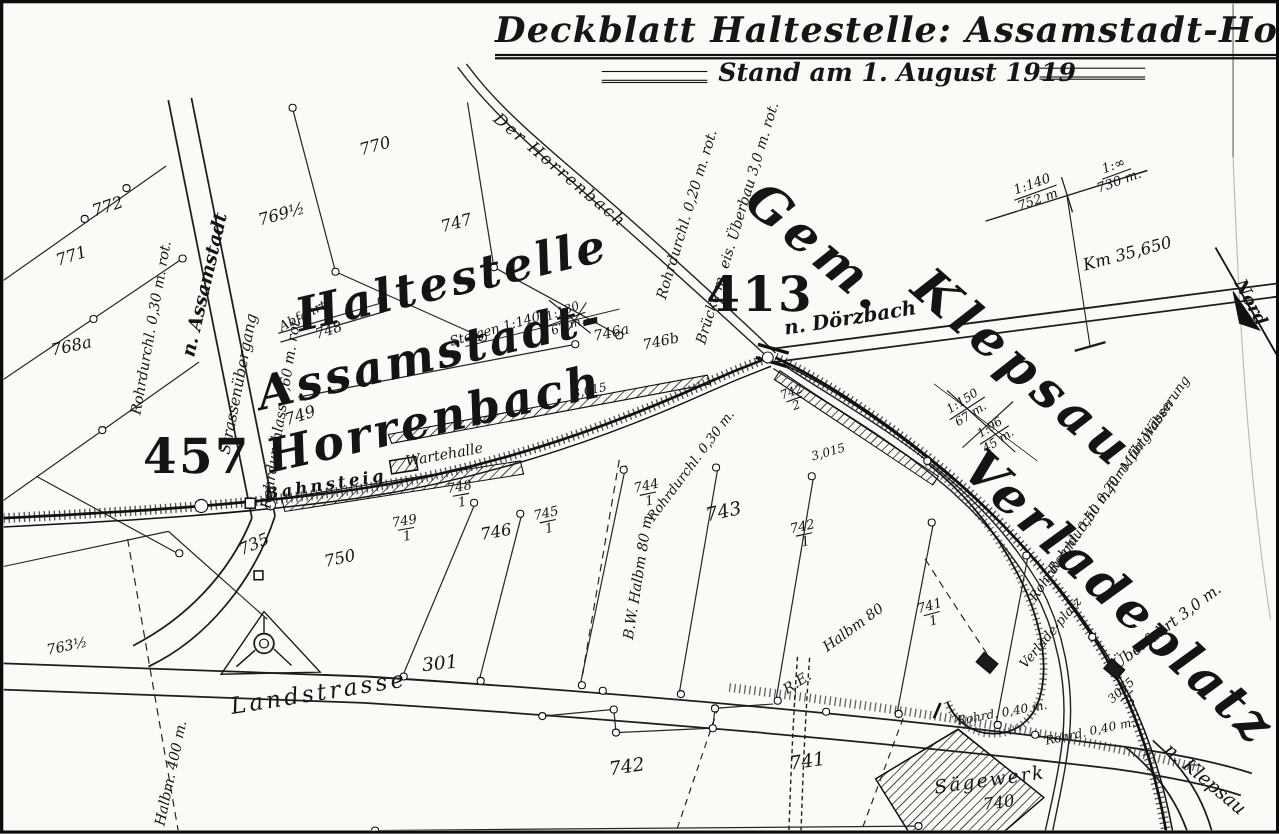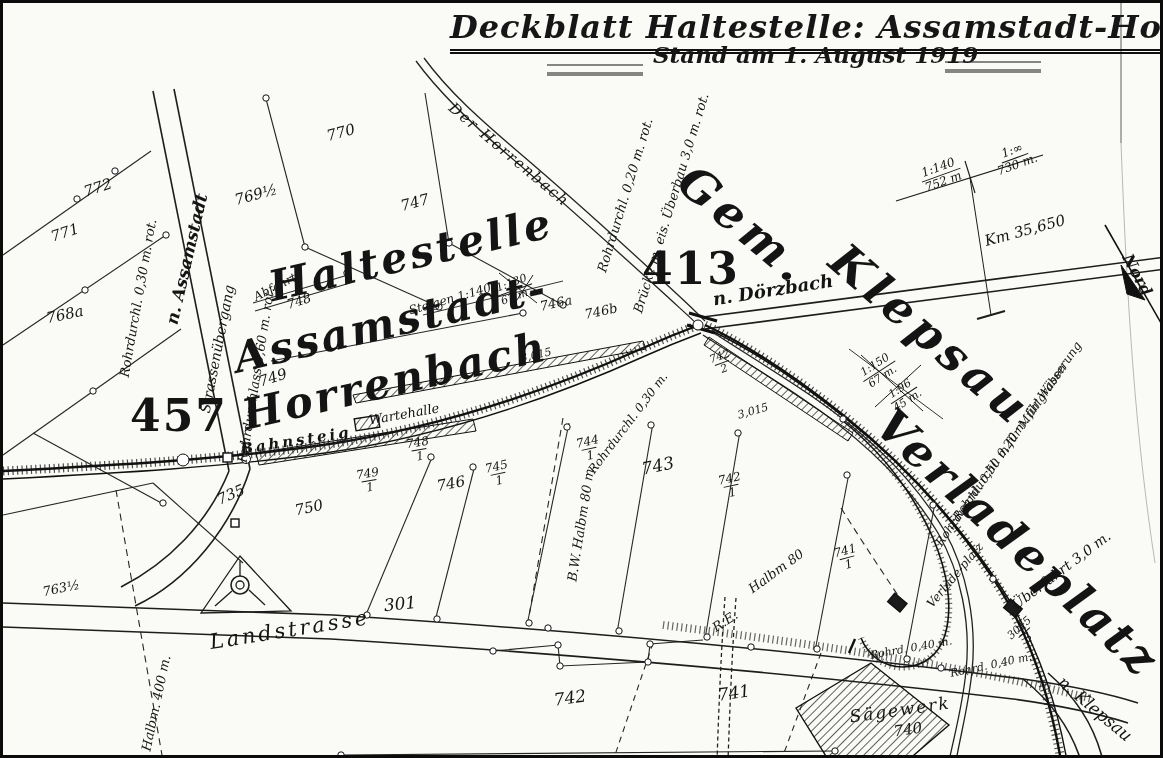--- a/index.html
+++ b/index.html
@@ -10,21 +10,21 @@
        white-space:nowrap;font-style:italic;color:#141414;line-height:1;}
   .t11{font-size:11px}.t12{font-size:12px}.t13{font-size:13px}.t14{font-size:14px}
   .t15{font-size:15px}.t16{font-size:16px}.t17{font-size:17px}.t18{font-size:18px}
   .t21{font-size:21px}
   .bignum{font-size:44px;font-weight:bold;font-style:normal;letter-spacing:2px;}
   .bigword{font-size:42px;font-weight:bold;letter-spacing:3px;}
   .huge{font-size:46px;font-weight:bold;letter-spacing:6px;}
   .bold{font-weight:bold}
   .title{position:absolute;left:447px;top:5px;font-size:32px;font-weight:bold;font-style:italic;
          letter-spacing:1px;border-bottom:5px double #101010;padding-bottom:3px;white-space:nowrap;}
-  .date{position:absolute;left:650px;top:38px;font-size:23px;font-weight:bold;font-style:italic;white-space:nowrap;}
+  .date{position:absolute;left:650px;top:50px;font-size:23px;font-weight:bold;font-style:italic;white-space:nowrap;}
   .flourish{position:absolute;width:96px;height:7px;border-top:1px solid #111;
             border-bottom:3px double #111;transform:translate(-50%,-50%);}
   .grad{display:flex;flex-direction:column;align-items:center;font-size:12px;line-height:1.15;}
   .g-top{border-bottom:1px solid #161616;padding:0 3px;}
   .frac{display:inline-flex;flex-direction:column;align-items:center;font-size:12px;line-height:1.1;}
   .f-d{border-top:1px solid #161616;padding:0 4px;}
 </style>
 </head>
 <body>
 

